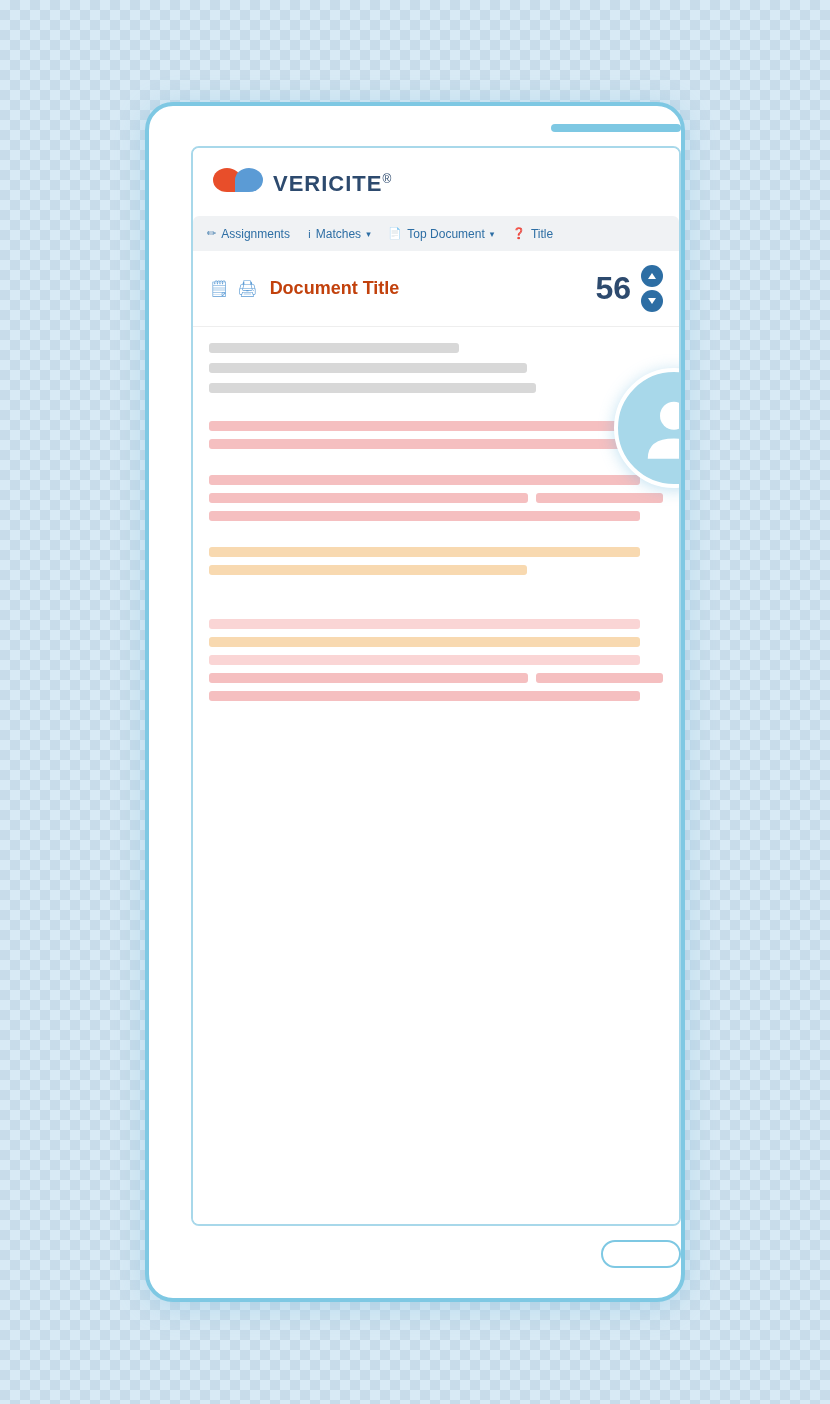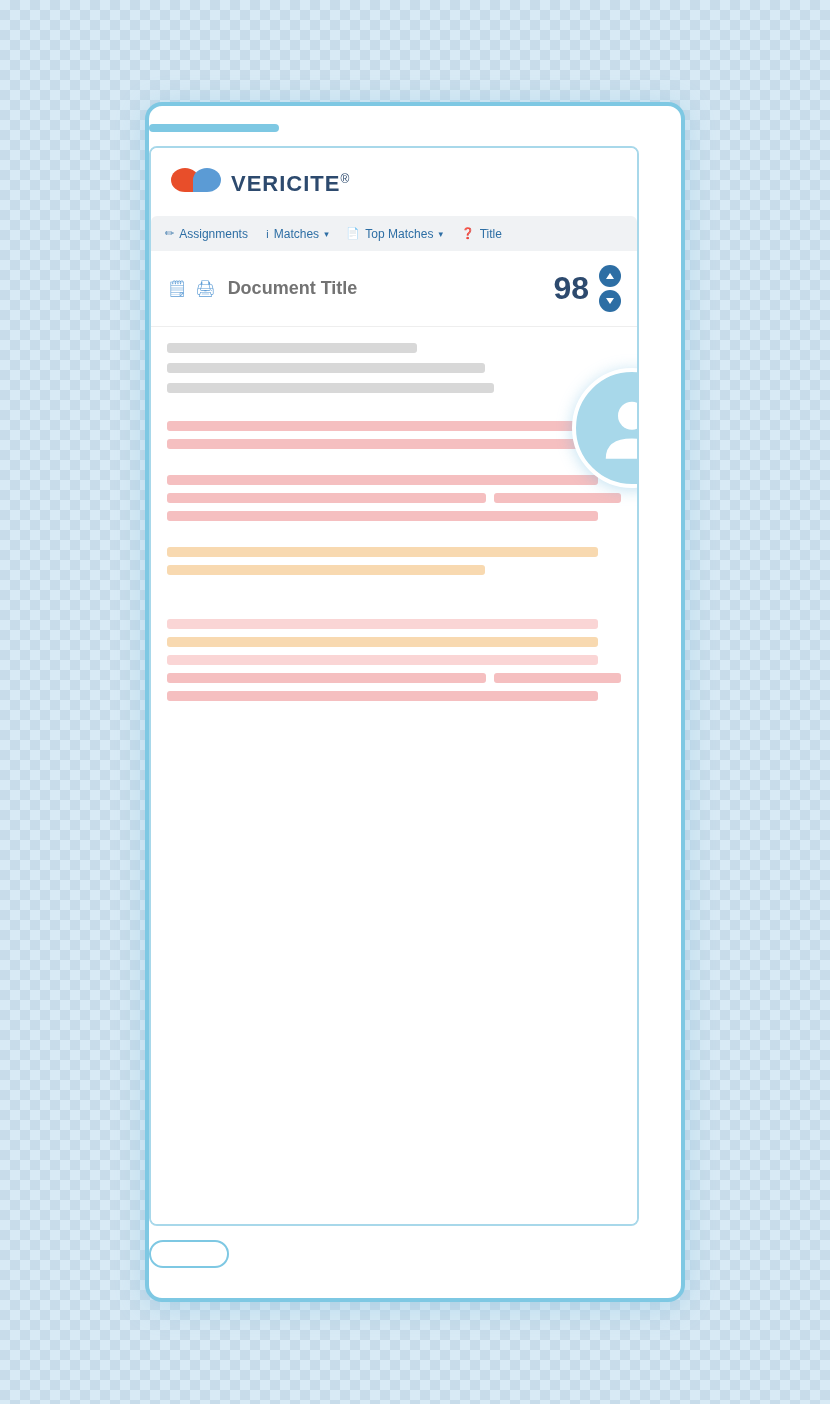--- a/index.html
+++ b/index.html
@@ -19,26 +19,26 @@
       align-items: center;
       justify-content: center;
       font-family: Arial, sans-serif;
       overflow: hidden;
     }
 
     .phone-outer {
       width: 540px;
       height: 1200px;
       background: white;
-      border-radius: 17px;
+      border-radius: 28px;
       border: 4px solid #7ec8e3;
       box-shadow: 0 4px 30px rgba(100,180,220,0.3);
       display: flex;
       flex-direction: column;
-      align-items: flex-start;
+      align-items: flex-end;
       position: relative;
       padding: 18px 0 30px 0;
     }
 
     .phone-notch-top {
       width: 130px;
       height: 8px;
       background: #7ec8e3;
       border-radius: 4px;
       margin-bottom: 14px;
@@ -159,21 +159,21 @@
     }
 
     .doc-icon {
       color: #5b9bd5;
       font-size: 16px;
     }
 
     .doc-title {
       font-size: 18px;
       font-weight: 600;
-      color: #737373;
+      color: #c2410c;
       flex: 1;
     }
 
     .doc-score {
       font-size: 32px;
       font-weight: 700;
       color: #2d4a6e;
       margin-right: 10px;
     }
 
@@ -312,37 +312,37 @@
           <span class="nav-icon">✏</span>
           <span>Assignments</span>
         </div>
         <div class="nav-item">
           <span class="nav-icon">ℹ</span>
           <span>Matches</span>
           <span class="nav-chevron">▾</span>
         </div>
         <div class="nav-item">
           <span class="nav-icon">📄</span>
-          <span>Top Matches</span>
+          <span>Top Document</span>
           <span class="nav-chevron">▾</span>
         </div>
         <div class="nav-item">
           <span class="nav-icon">❓</span>
           <span>Title</span>
         </div>
       </div>
     </div>
 
     <div class="doc-header">
       <div class="doc-icons">
         <span class="doc-icon">🗒</span>
         <span class="doc-icon">🖨</span>
       </div>
       <span class="doc-title">Document Title</span>
-      <span class="doc-score">98</span>
+      <span class="doc-score">56</span>
       <div class="score-arrows">
         <div class="arrow-btn">
           <svg viewBox="0 0 10 10">
               <polygon points="5,2 9,8 1,8"></polygon>
             </svg>
         </div>
         <div class="arrow-btn">
           <svg viewBox="0 0 10 10">
               <polygon points="5,8 9,2 1,2"></polygon>
             </svg>

